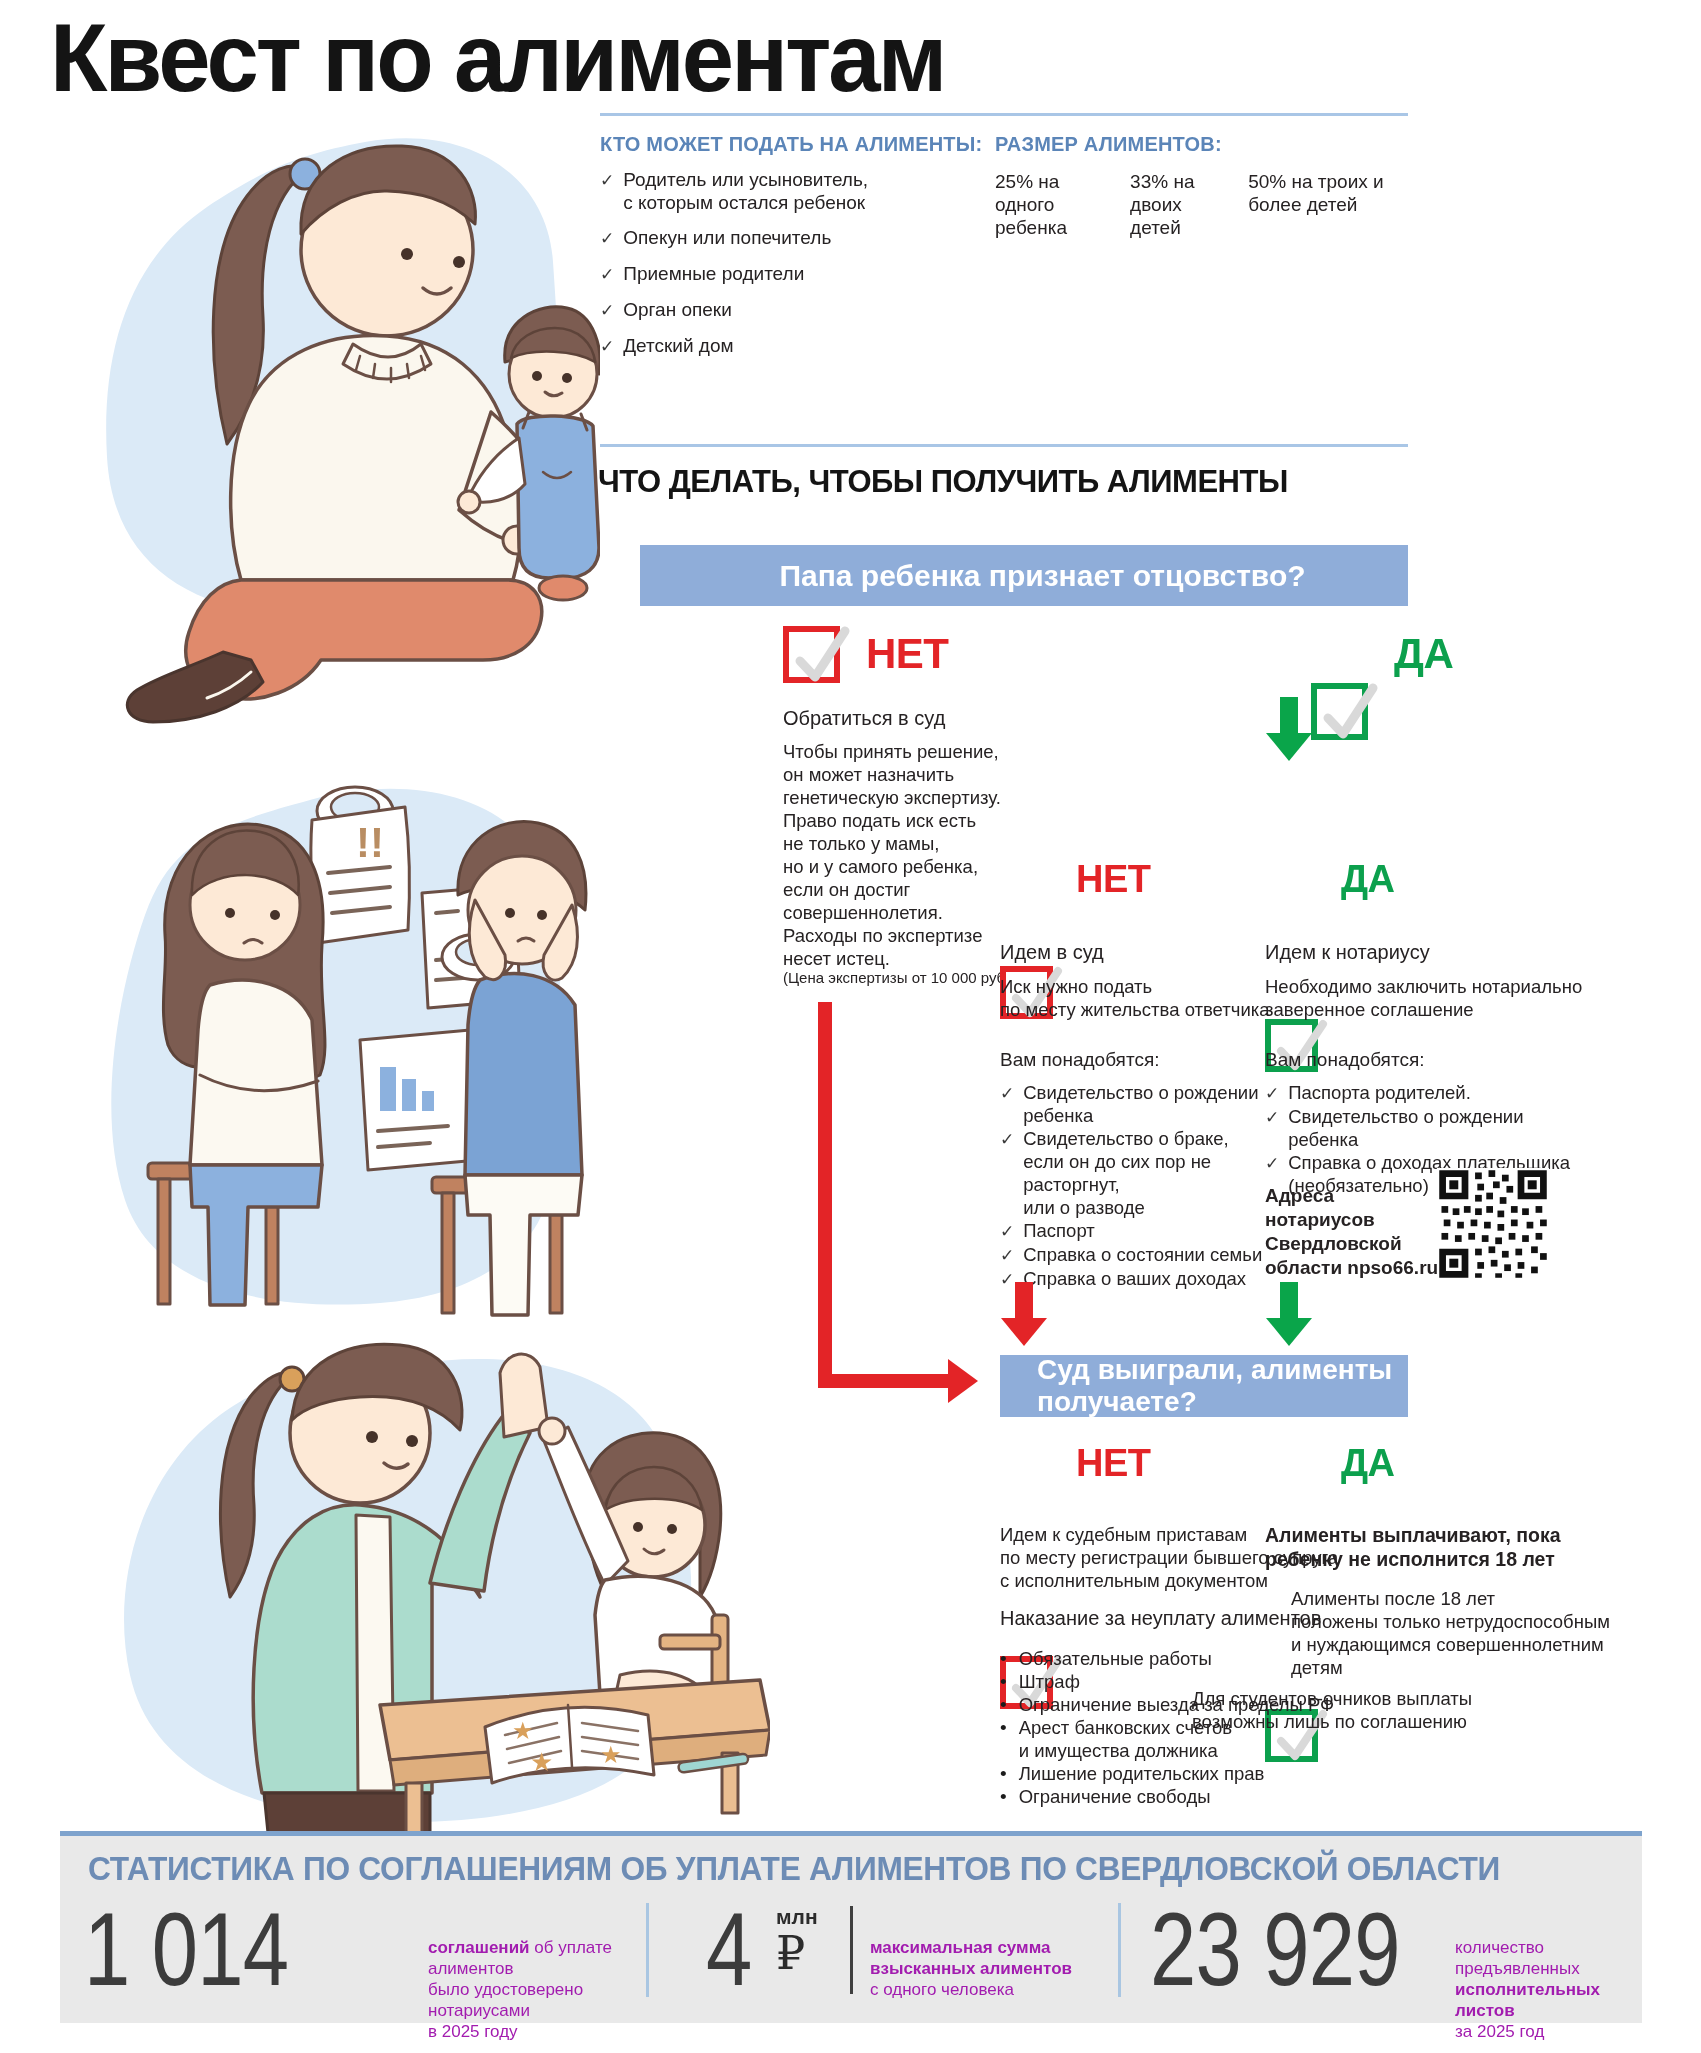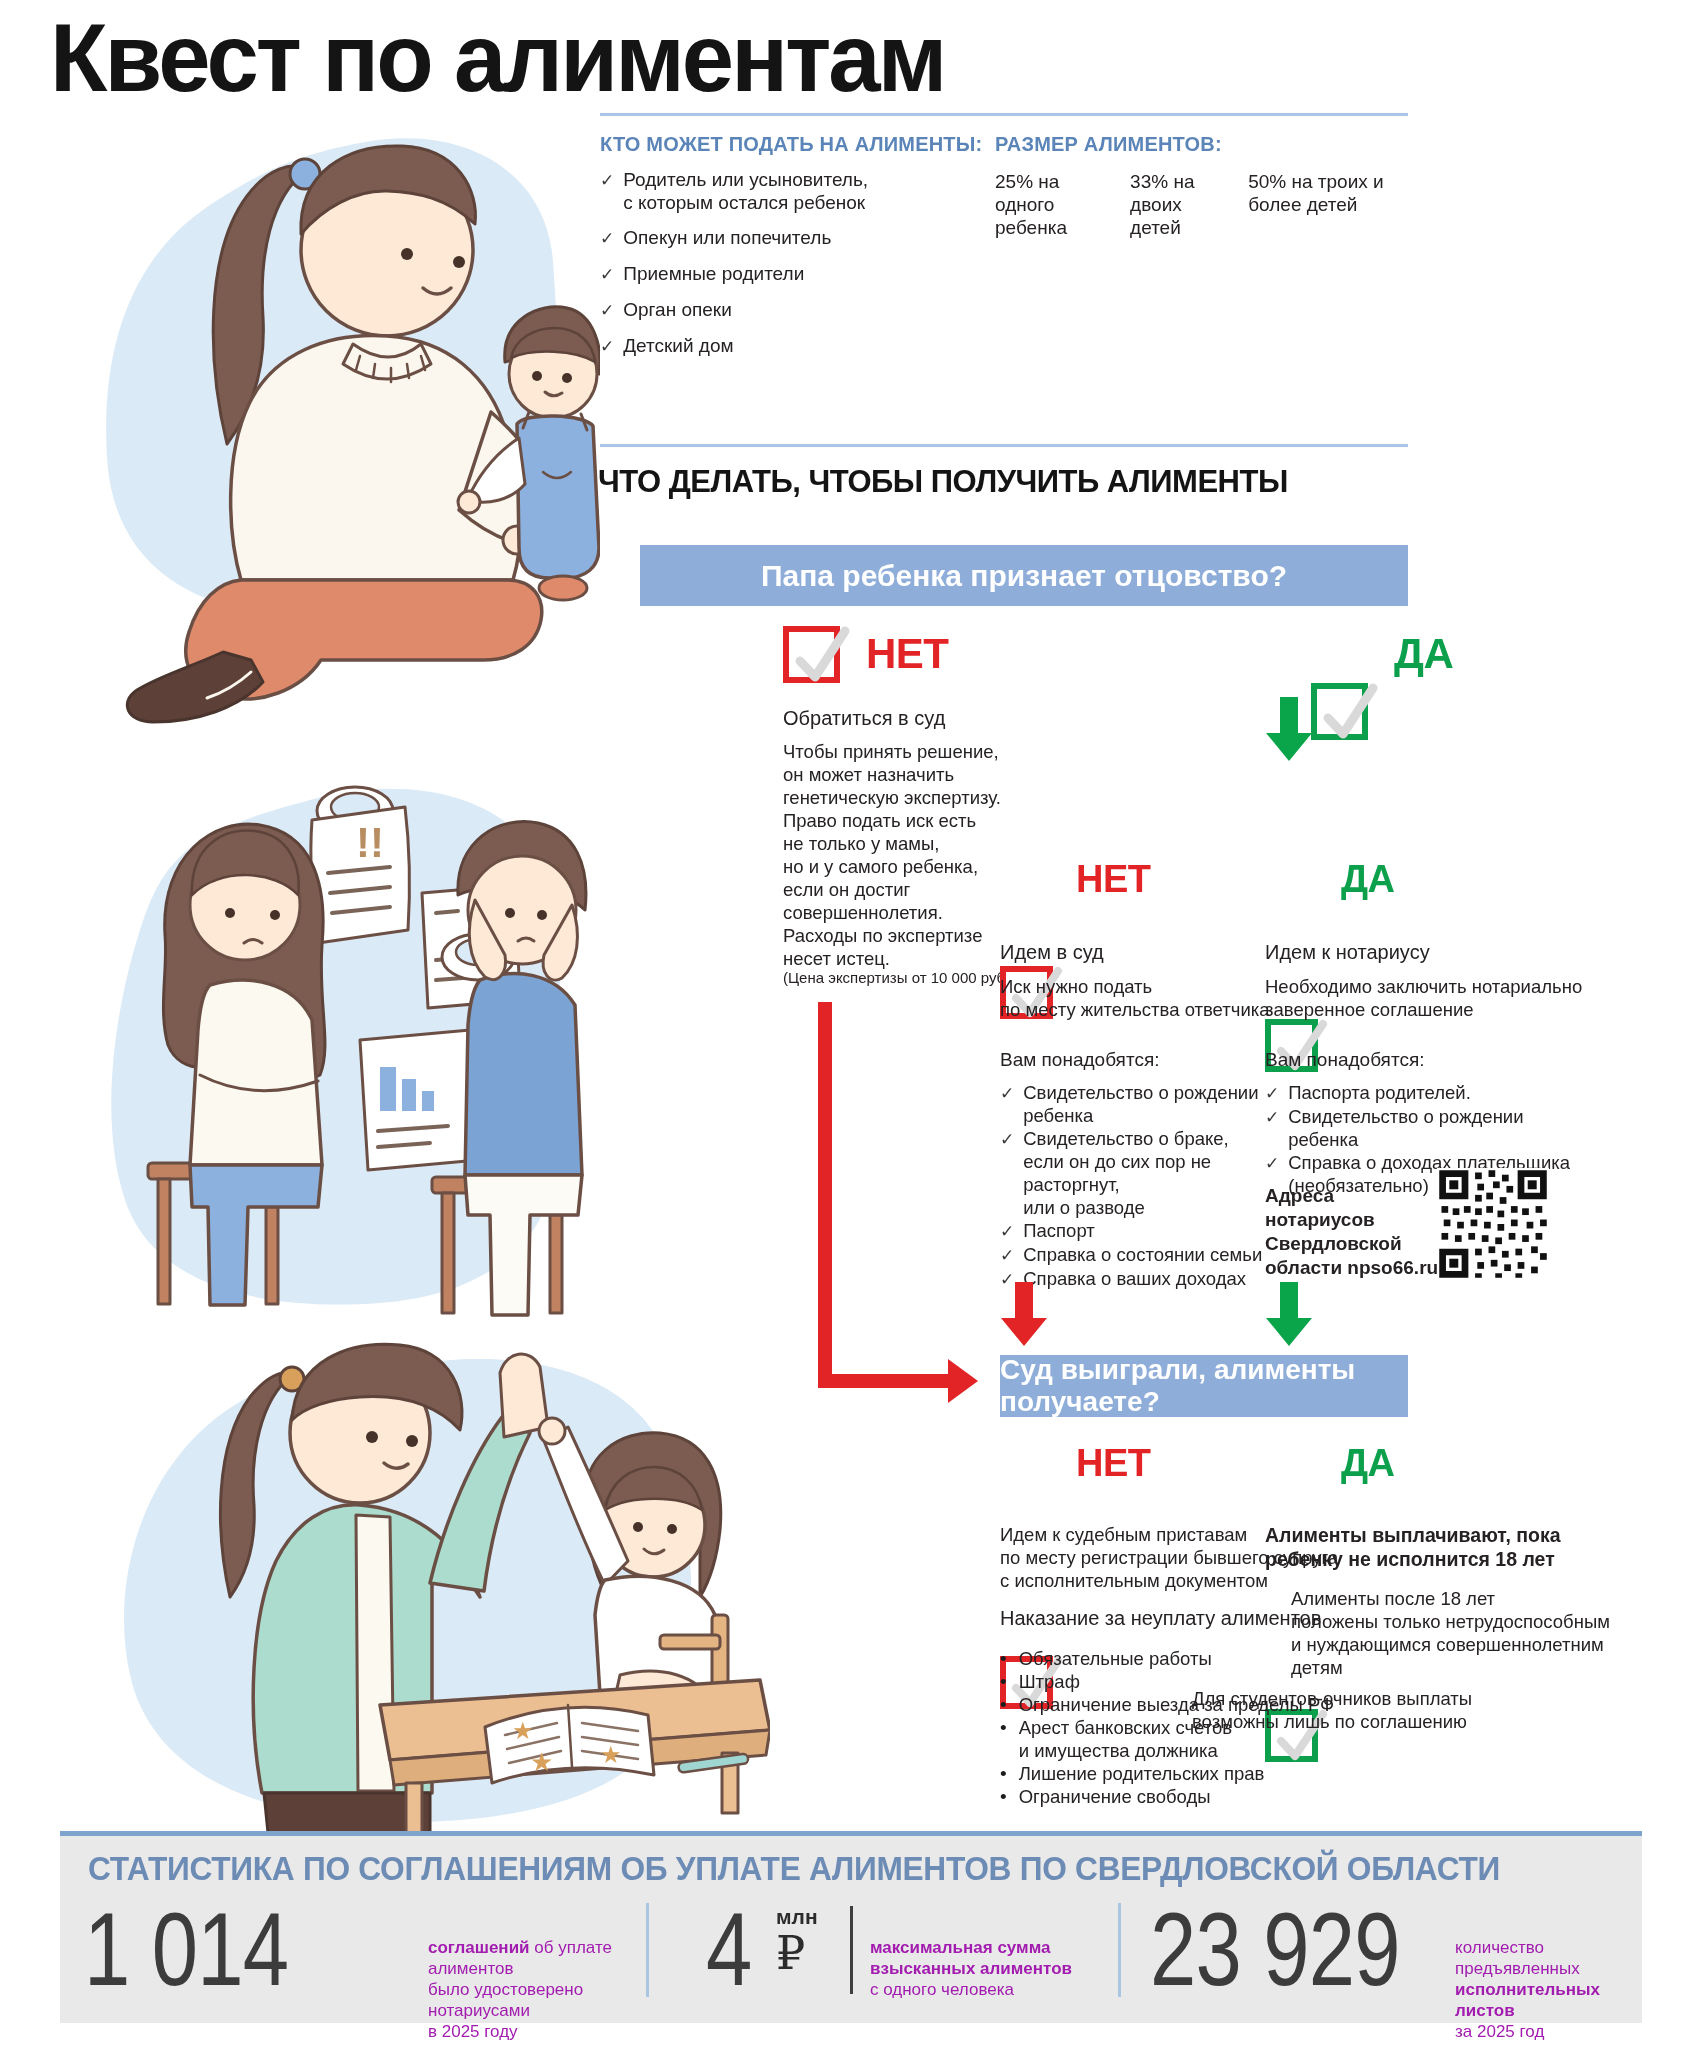--- a/index.html
+++ b/index.html
@@ -17,21 +17,21 @@
   .chk-list { display:flex; flex-direction:column; gap:12px; }
   .plain-list { display:flex; flex-direction:row; gap:14px; }
   .chk-item { display:flex; gap:9px; font-size:19px; line-height:23px; }
   .tick { color:#3a3a3a; font-size:17px; padding-top:1px; }
   .bullet { color:#1c1c1c; font-size:19px; }
   .plain-item { font-size:19px; line-height:23px; }
 
   .flow-heading { font-size:31px; font-weight:900; letter-spacing:-.5px; color:#141414; }
 
   .banner { background:#8fadd9; color:#fff; font-weight:bold; }
-  .banner.center { display:flex; align-items:center; justify-content:center; }
+  .banner.center { display:flex; align-items:center; justify-content:center;padding-left:37px; }
 
   .checkbox { background:#fff; border:6px solid; position:relative; }
   .checkbox svg { position:absolute; left:-1px; top:-9px; overflow:visible; }
   .cb-red { border-color:#e32427; }
   .cb-green { border-color:#0ca04d; }
   .ans { font-weight:900; letter-spacing:-.5px; }
   .ans-red { color:#e32427; }
   .ans-green { color:#0ca04d; }
 
   .h-bold { font-weight:normal; font-size:20px; }

